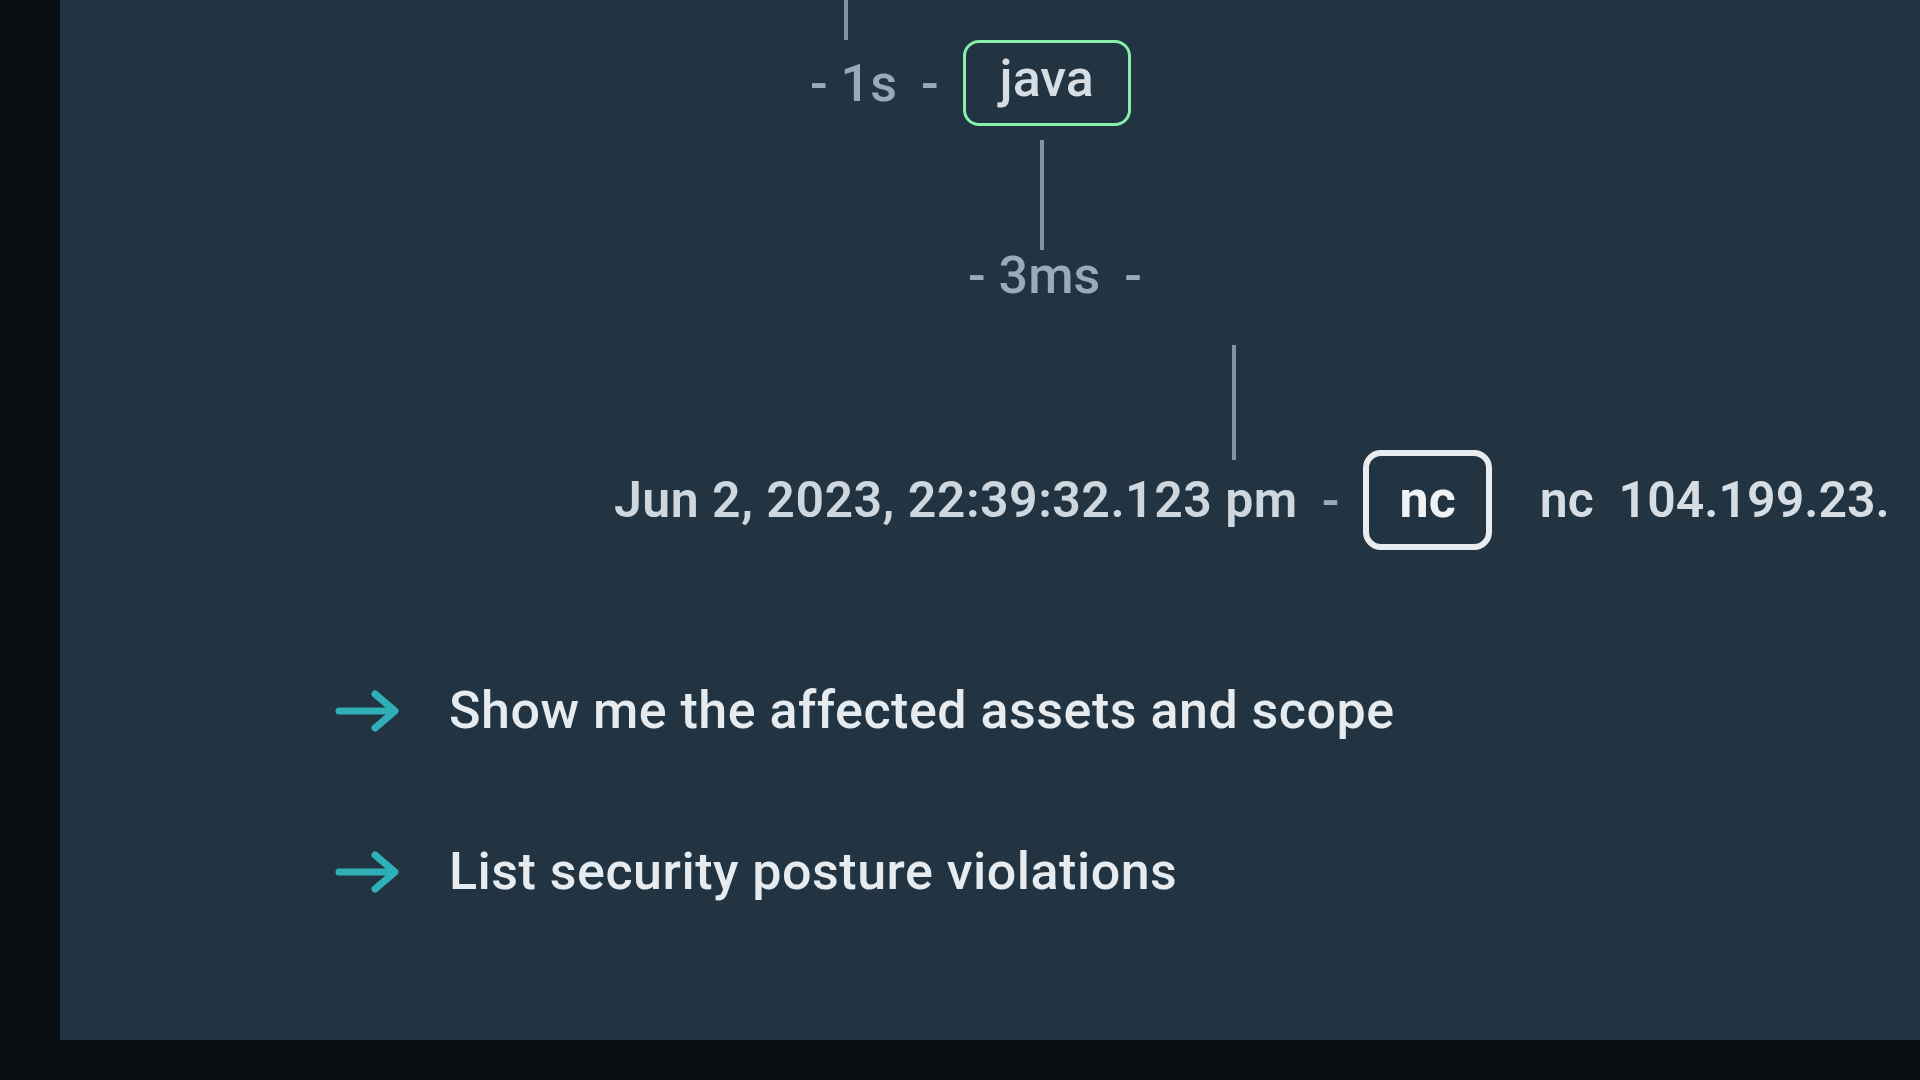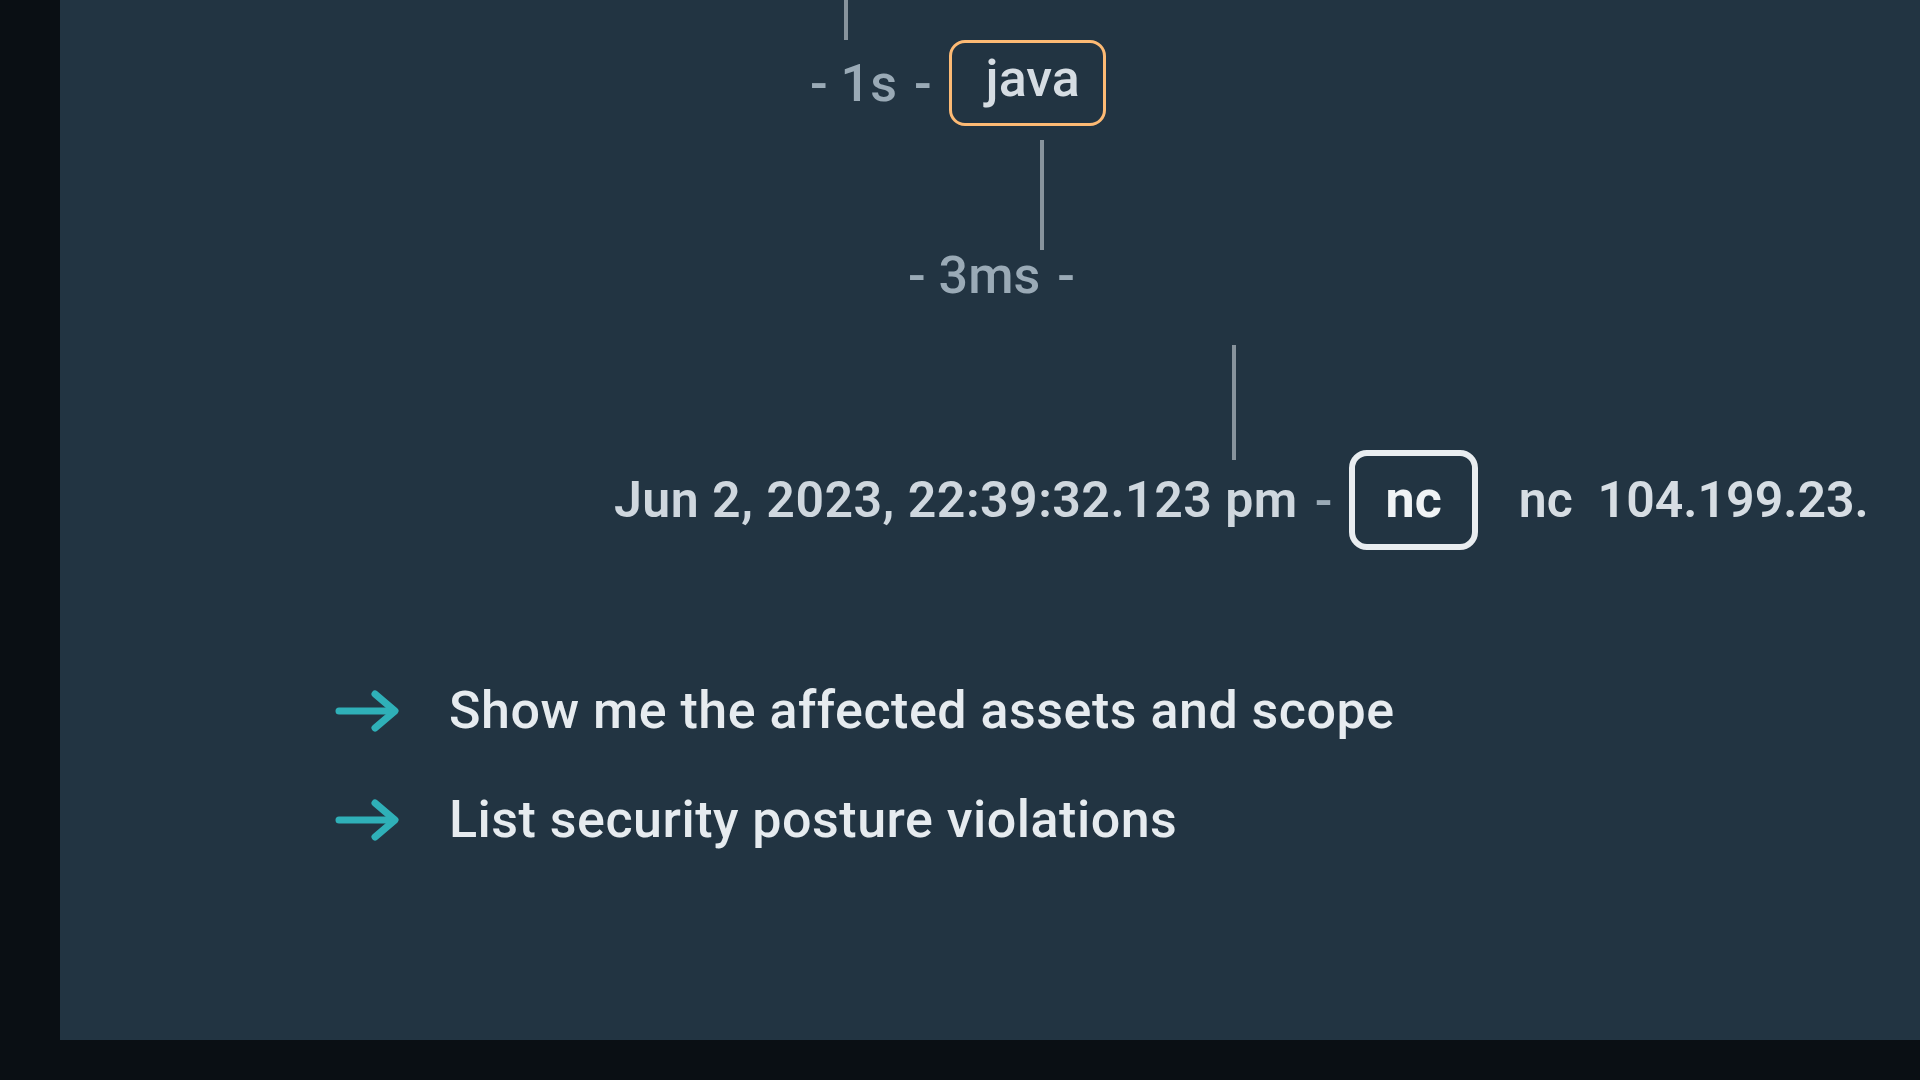--- a/index.html
+++ b/index.html
@@ -23,61 +23,61 @@
   
   .tree {
     position: absolute;
     left: 0; right: 0; top: 0;
     height: 570px;
   }
   .tree-row {
     position: absolute;
     display: flex;
     align-items: center;
-    gap: 17px;
+    gap: 24px;
     font-size: 52px;
     font-weight: 500;
     color: #c5ced6;
   }
   .tree-row .dash { color: #9aaab6; }
   .proc-box {
-    border: 3px solid #fdba74;
+    border: 3px solid #86efac;
     border-radius: 16px;
-    padding: 10px 23px 18px 34px;
+    padding: 10px 34px 18px 34px;
     color: #d6dde3;
     font-size: 52px;
     font-weight: 500;
     line-height: 1;
   }
   .proc-box.highlight {
     border: 6px solid #e9edf0;
     color: #f0f3f5;
     font-weight: 700;
     border-radius: 18px;
     padding: 18px 30px;
   }
   .connector {
     position: absolute;
     background: #87939c;
   }
   .row-java { left: 750px; top: 40px; }
-  .row-sh   { left: 848px; top: 245px; justify-content: center; }
+  .row-sh   { left: 908px; top: 245px; justify-content: center; }
   .row-nc   { left: 530px; top: 450px; }
   .row-nc .timestamp { font-size: 50px; color: #cfd7de; font-weight: 600; letter-spacing: 0.5px; margin-left: 24px; }
   .row-nc .cmdline  { font-size: 50px; color: #d6dde3; font-weight: 600; margin-left: 24px; white-space: nowrap; }
 
   
   .suggestions {
     position: absolute;
     left: 275px;
     top: 680px;
     right: 0;
     display: flex;
     flex-direction: column;
-    gap: 48px;
+    gap: 100px;
   }
   .suggestion {
     display: flex;
     align-items: center;
     gap: 48px;
     cursor: pointer;
   }
   .suggestion .arrow {
     width: 66px; height: 46px;
     flex: 0 0 auto;

